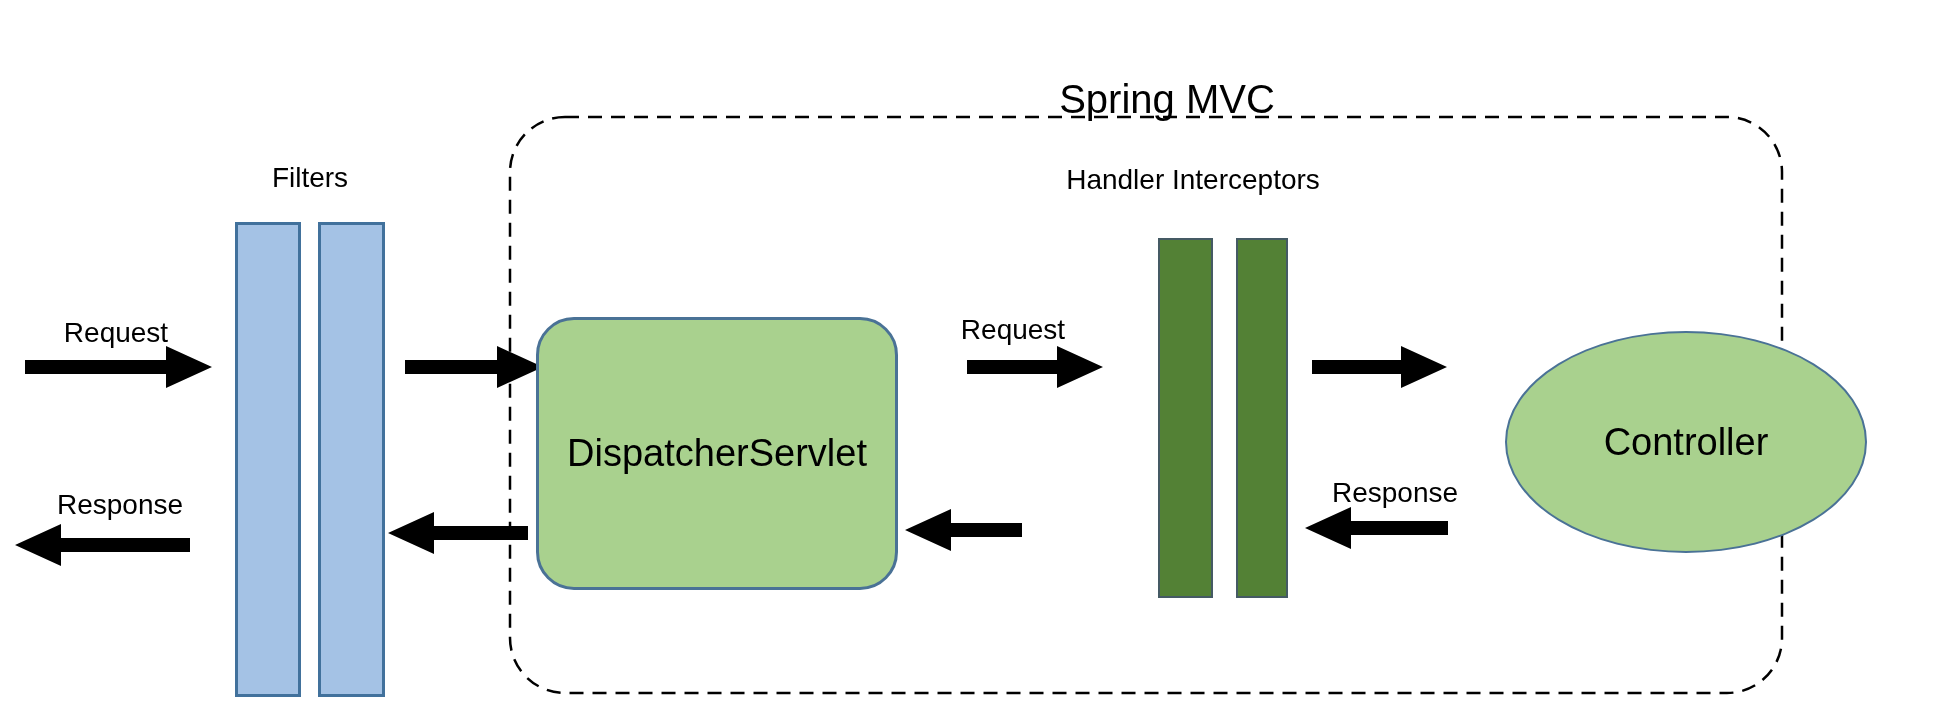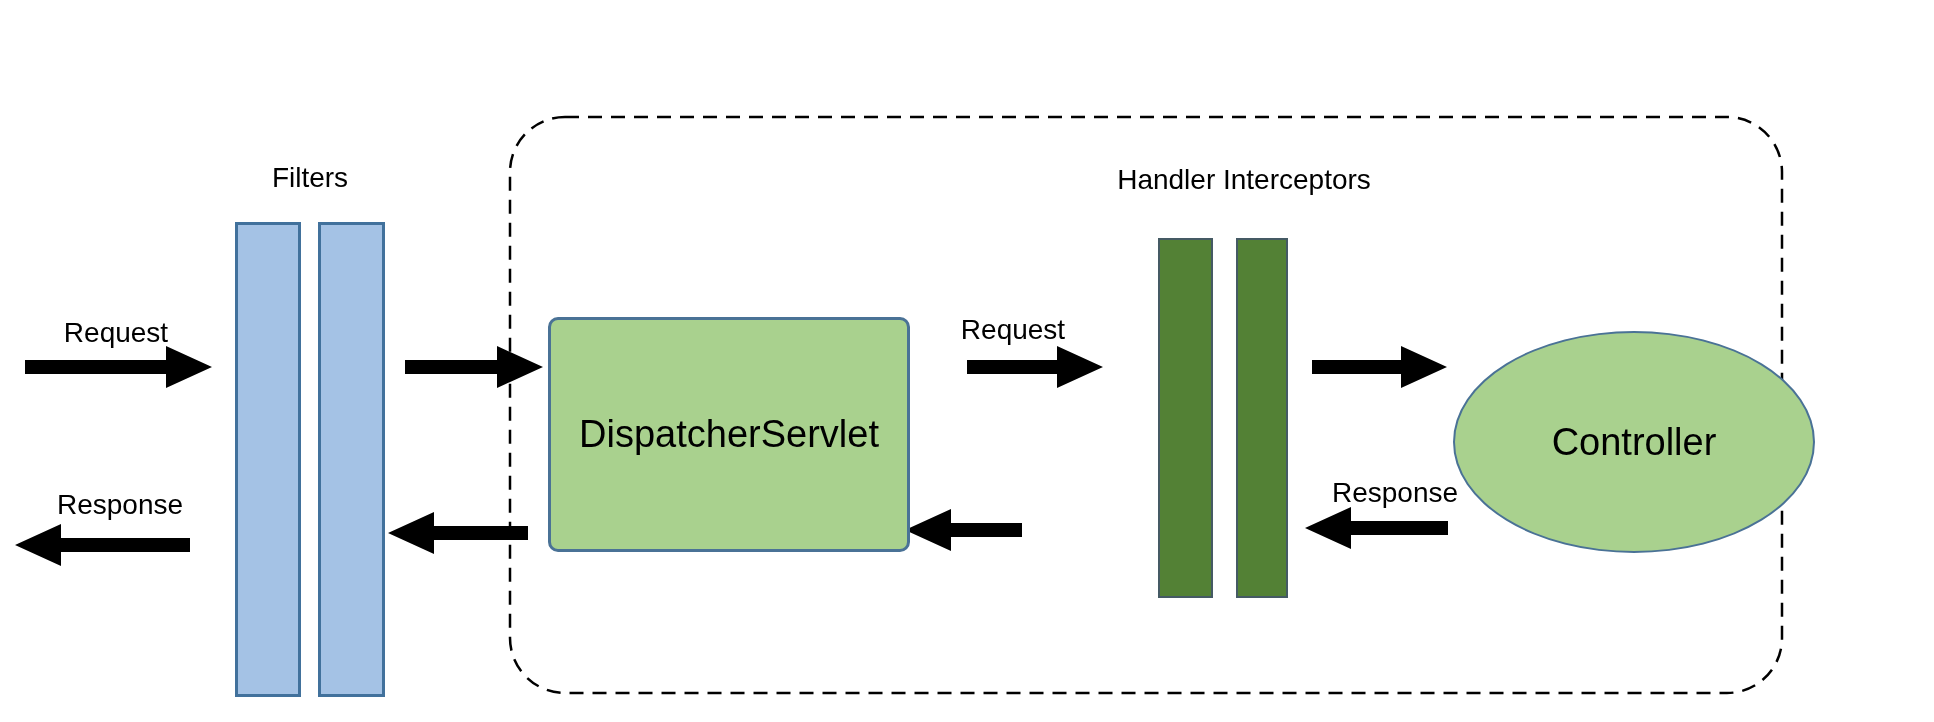--- a/index.html
+++ b/index.html
@@ -76,36 +76,37 @@
     <polygon class="arrow" points="405,360 497,360 497,346 543,367 497,388 497,374 405,374"></polygon>
     <polygon class="arrow" points="967,360 1057,360 1057,346 1103,367 1057,388 1057,374 967,374"></polygon>
     <polygon class="arrow" points="1312,360 1401,360 1401,346 1447,367 1401,388 1401,374 1312,374"></polygon>
 
     <polygon class="arrow" points="1448,521 1351,521 1351,507 1305,528 1351,549 1351,535 1448,535"></polygon>
     <polygon class="arrow" points="1022,523 951,523 951,509 905,530 951,551 951,537 1022,537"></polygon>
     <polygon class="arrow" points="528,526 434,526 434,512 388,533 434,554 434,540 528,540"></polygon>
     <polygon class="arrow" points="190,538 61,538 61,524 15,545 61,566 61,552 190,552"></polygon>
   </svg>
 
+  <div class="label big" style="left:1167px;top:76px;">Spring MVC</div>
 
   <div class="label" style="left:310px;top:162px;">Filters</div>
   <div class="vbar blue" style="left:235px;top:222px;width:66px;height:475px;"></div>
   <div class="vbar blue" style="left:318px;top:222px;width:67px;height:475px;"></div>
 
   <div class="label" style="left:116px;top:317px;">Request</div>
   <div class="label" style="left:120px;top:489px;">Response</div>
 
-  <div class="node rounded" style="left:548px;top:317px;width:362px;height:235px;border-radius:10px;">
+  <div class="node rounded" style="left:536px;top:317px;width:362px;height:273px;">
     <span>DispatcherServlet</span>
   </div>
 
   <div class="label" style="left:1013px;top:314px;">Request</div>
   <div class="label" style="left:1395px;top:477px;">Response</div>
 
-  <div class="label" style="left:1244px;top:164px;">Handler Interceptors</div>
+  <div class="label" style="left:1193px;top:164px;">Handler Interceptors</div>
   <div class="vbar dgreen" style="left:1158px;top:238px;width:55px;height:360px;"></div>
   <div class="vbar dgreen" style="left:1236px;top:238px;width:52px;height:360px;"></div>
 
-  <div class="node ellipse" style="left:1453px;top:331px;width:362px;height:222px;align-items:center;">
+  <div class="node ellipse" style="left:1505px;top:331px;width:362px;height:222px;align-items:center;">
     <span>Controller</span>
   </div>
 
 </div>
 
 </body></html>

